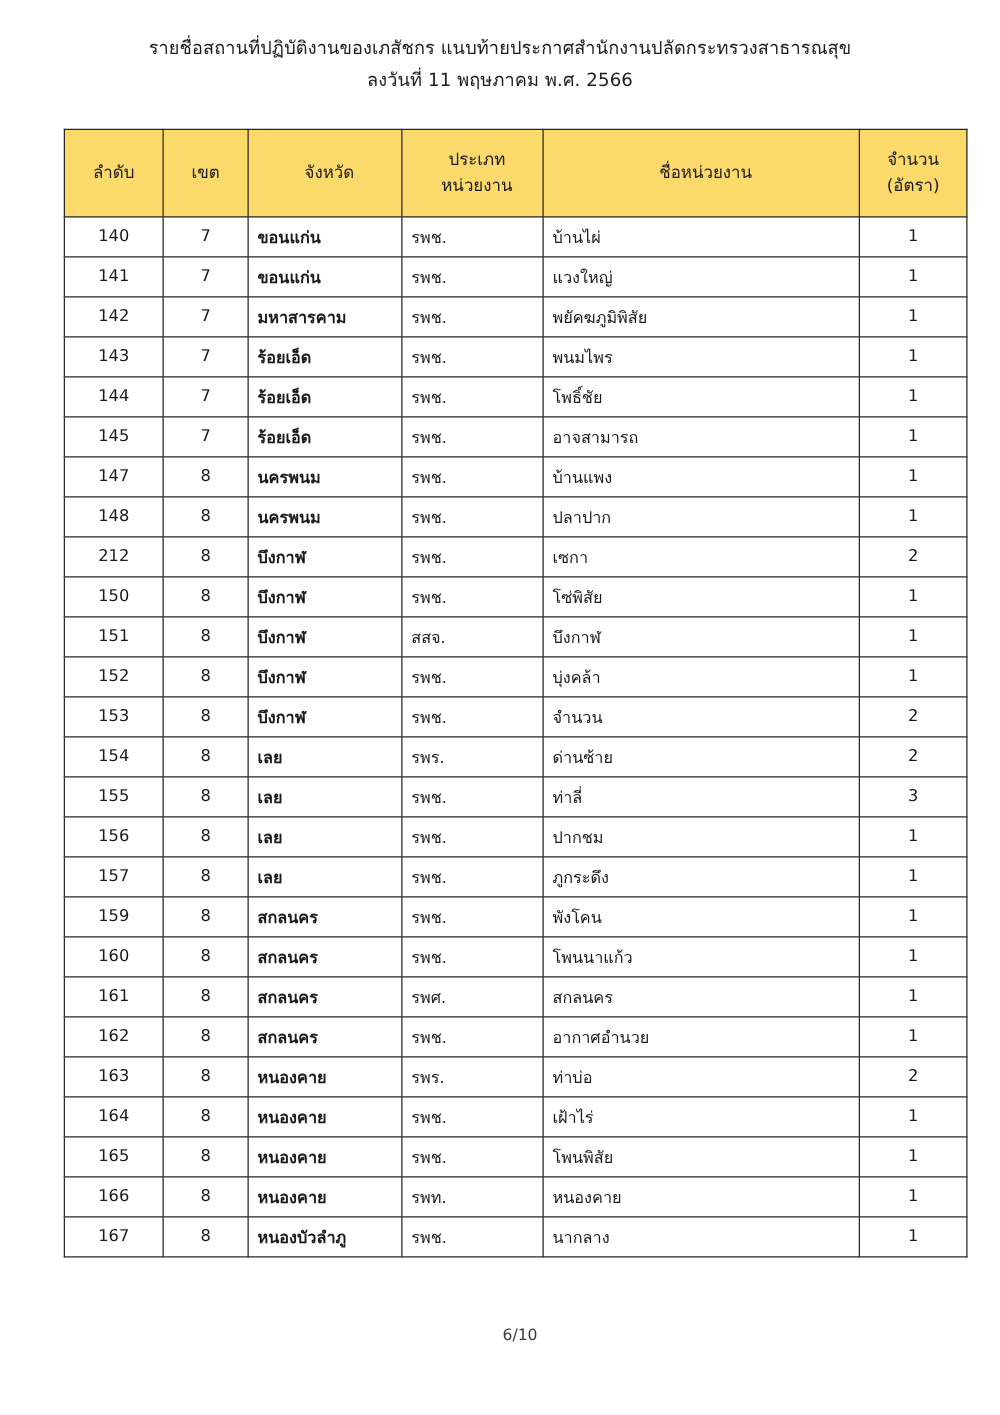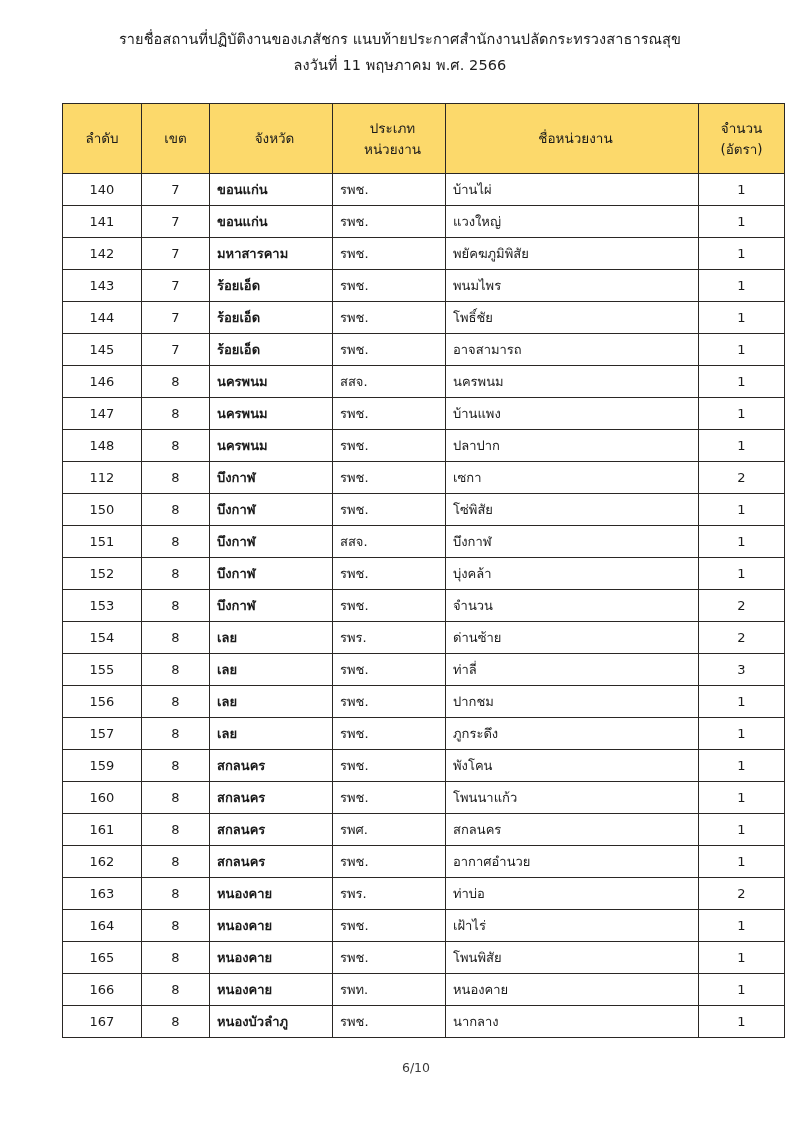--- a/index.html
+++ b/index.html
@@ -31,21 +31,21 @@
     line-height: 1.55;
     color: #1c1c1c;
     letter-spacing: 0.1px;
     white-space: nowrap;
   }
   .doc-title-line.second {
     margin-top: 4px;
   }
   .table-wrap {
     position: absolute;
-    left: 62px;
+    left: 51px;
     top: 103px;
     width: 695px;
   }
   table.roster {
     border-collapse: collapse;
     width: 695px;
     table-layout: fixed;
     background: #ffffff;
   }
   table.roster th,
@@ -166,45 +166,37 @@
           </tr>
           <tr>
             <td class="c-seq">145</td>
             <td class="c-zone">7</td>
             <td class="c-prov">ร้อยเอ็ด</td>
             <td class="c-type">รพช.</td>
             <td class="c-name">อาจสามารถ</td>
             <td class="c-qty">1</td>
           </tr>
           <tr>
-            <td class="c-seq">146</td>
+            <td class="c-seq">147</td>
             <td class="c-zone">8</td>
             <td class="c-prov">นครพนม</td>
-            <td class="c-type">สสจ.</td>
-            <td class="c-name">นครพนม</td>
-            <td class="c-qty">1</td>
-          </tr>
-          <tr>
-            <td class="c-seq">147</td>
+            <td class="c-type">รพช.</td>
+            <td class="c-name">บ้านแพง</td>
+            <td class="c-qty">1</td>
+          </tr>
+          <tr>
+            <td class="c-seq">148</td>
             <td class="c-zone">8</td>
             <td class="c-prov">นครพนม</td>
             <td class="c-type">รพช.</td>
-            <td class="c-name">บ้านแพง</td>
-            <td class="c-qty">1</td>
-          </tr>
-          <tr>
-            <td class="c-seq">148</td>
-            <td class="c-zone">8</td>
-            <td class="c-prov">นครพนม</td>
-            <td class="c-type">รพช.</td>
             <td class="c-name">ปลาปาก</td>
             <td class="c-qty">1</td>
           </tr>
           <tr>
-            <td class="c-seq">112</td>
+            <td class="c-seq">212</td>
             <td class="c-zone">8</td>
             <td class="c-prov">บึงกาฬ</td>
             <td class="c-type">รพช.</td>
             <td class="c-name">เซกา</td>
             <td class="c-qty">2</td>
           </tr>
           <tr>
             <td class="c-seq">150</td>
             <td class="c-zone">8</td>
             <td class="c-prov">บึงกาฬ</td>

